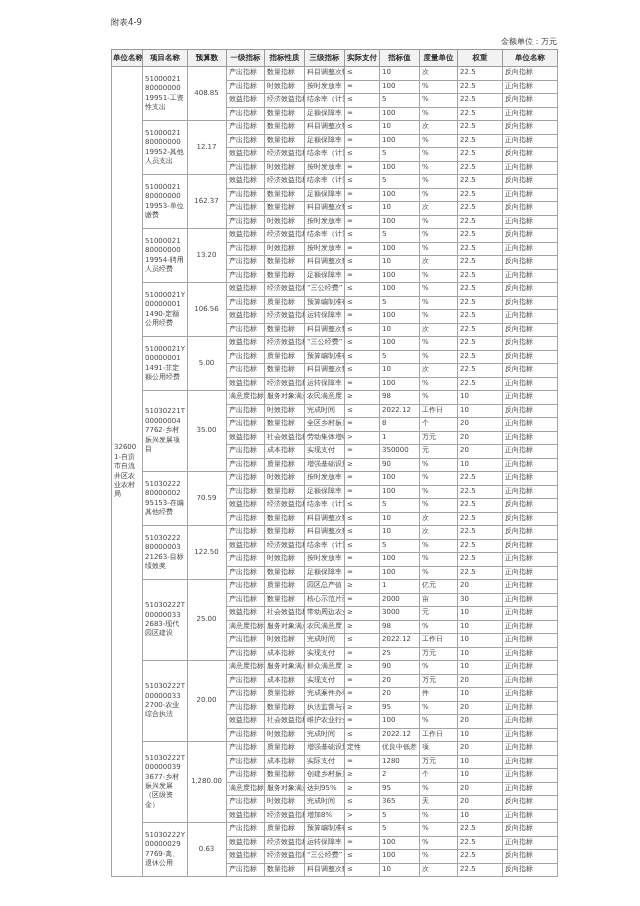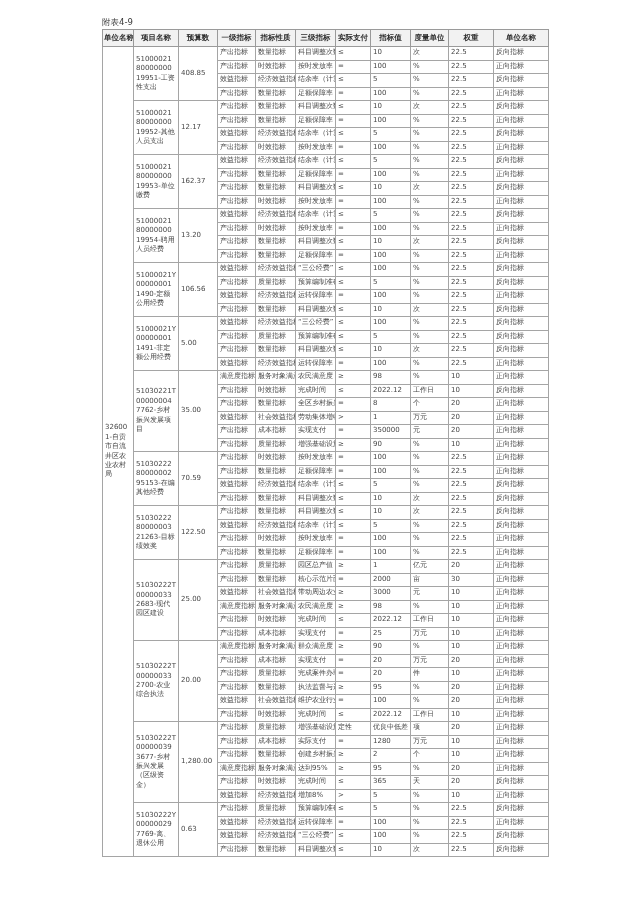--- a/index.html
+++ b/index.html
@@ -1,46 +1,47 @@
 <!DOCTYPE html>
 <html><head>
 <meta charset="utf-8">
 <style>
   html,body { margin:0; padding:0; background:#e8e8e8; }
   .page {
     width:640px; height:906px; background:#ffffff; position:relative;
     font-family:"DejaVu Sans","Liberation Sans",sans-serif; color:#333;
     margin:0 auto; overflow:hidden; box-sizing:border-box;
   }
-  .content { position:absolute; left:102px; top:17px; width:446px; }
+  .content { position:absolute; left:111px; top:17px; width:446px; }
   .appendix { font-size:8.5px; color:#3a3a3a; }
   .title { text-align:center; font-size:14px; font-weight:bold; color:#1c1c1c; margin-top:8px; letter-spacing:2px; }
   .unit-note { text-align:right; font-size:8px; color:#3a3a3a; margin-top:7px; margin-bottom:2px; }
   table { width:446px; border-collapse:collapse; table-layout:fixed; }
   th {
     border:1px solid #9a9a9a; background:#f2f2f2; font-size:7.5px; font-weight:bold;
     color:#2e2e2e; height:16px; padding:0 1px; overflow:hidden; white-space:nowrap;
   }
   td {
     border:1px solid #a5a5a5; font-size:7px; color:#474747; height:12.5px;
     padding:0 2px; overflow:hidden; white-space:nowrap; text-align:left;
     vertical-align:middle; line-height:1.1;
   }
   td.td-unit, td.td-name {
     white-space:normal; word-break:break-all; line-height:1.35; font-size:7px;margin-left:28px;
   }
-  td.td-budget { text-align:left; padding-right:3px; }
+  td.td-budget { text-align:center; padding-right:3px; }
   td.td-nature { text-align:left; }
 </style>
 </head>
 <body>
 
 <div class="page">
   <div class="content">
     <div class="appendix">附表4-9</div>
+    <div class="unit-note">金额单位：万元</div>
 
     <table>
       <colgroup>
         <col style="width:31px">
           <col style="width:45px">
           <col style="width:39px">
         <col style="width:38px">
           <col style="width:40px">
           <col style="width:40px">
         <col style="width:35px">

